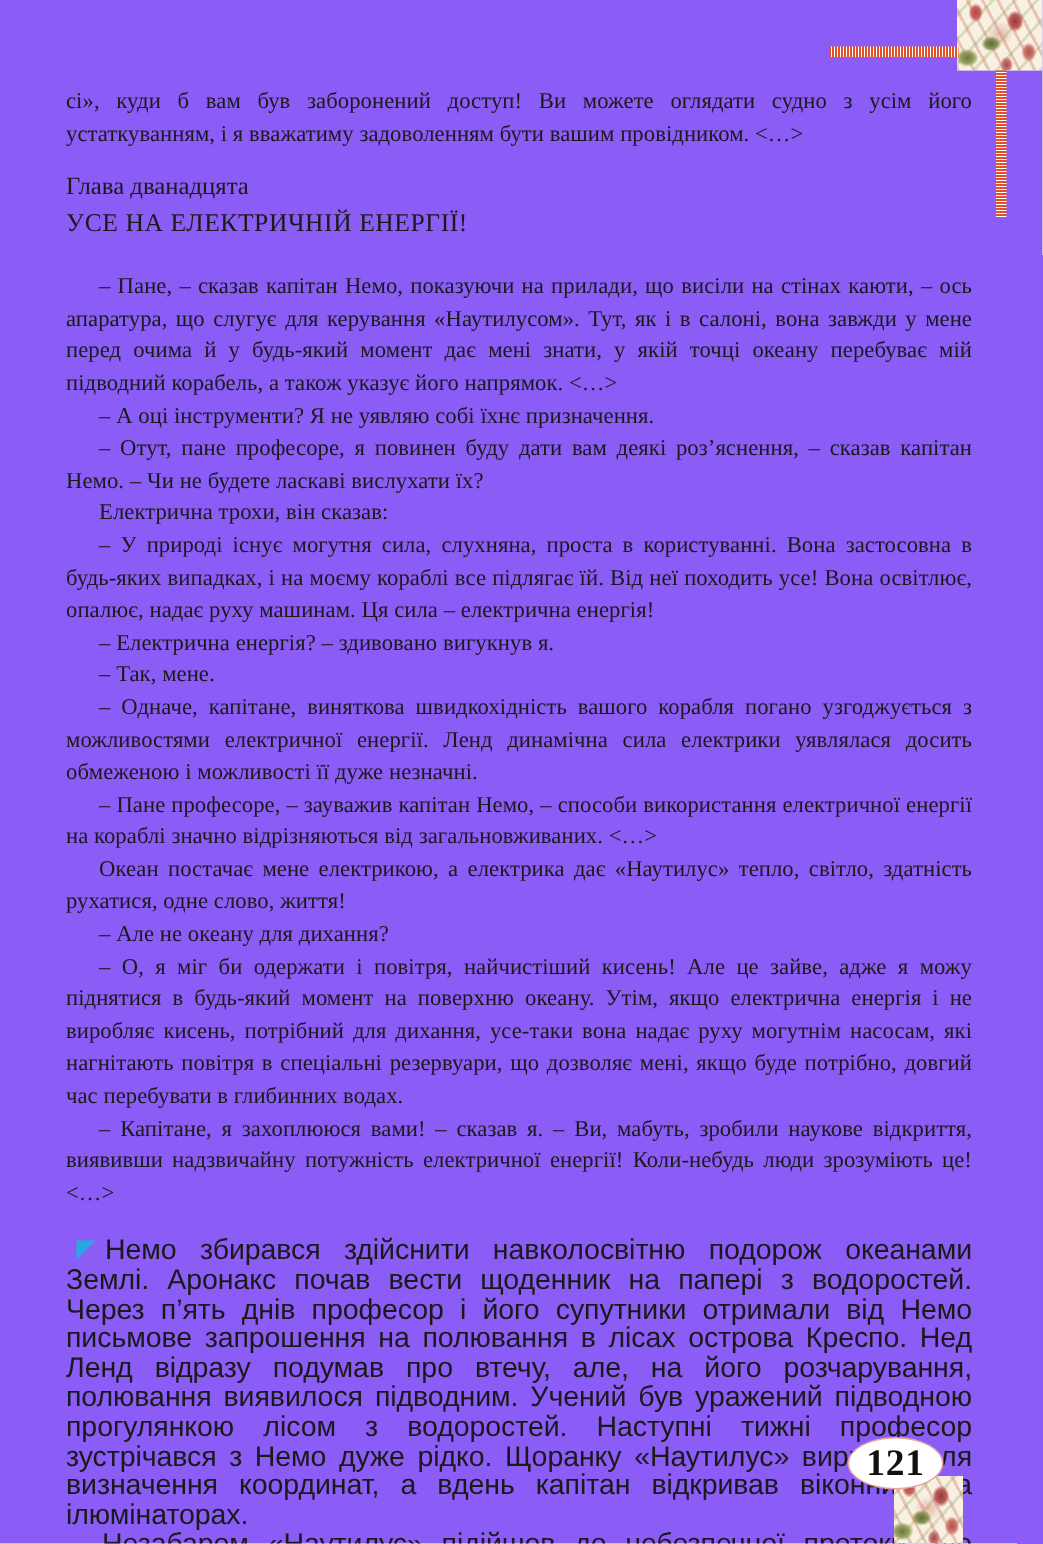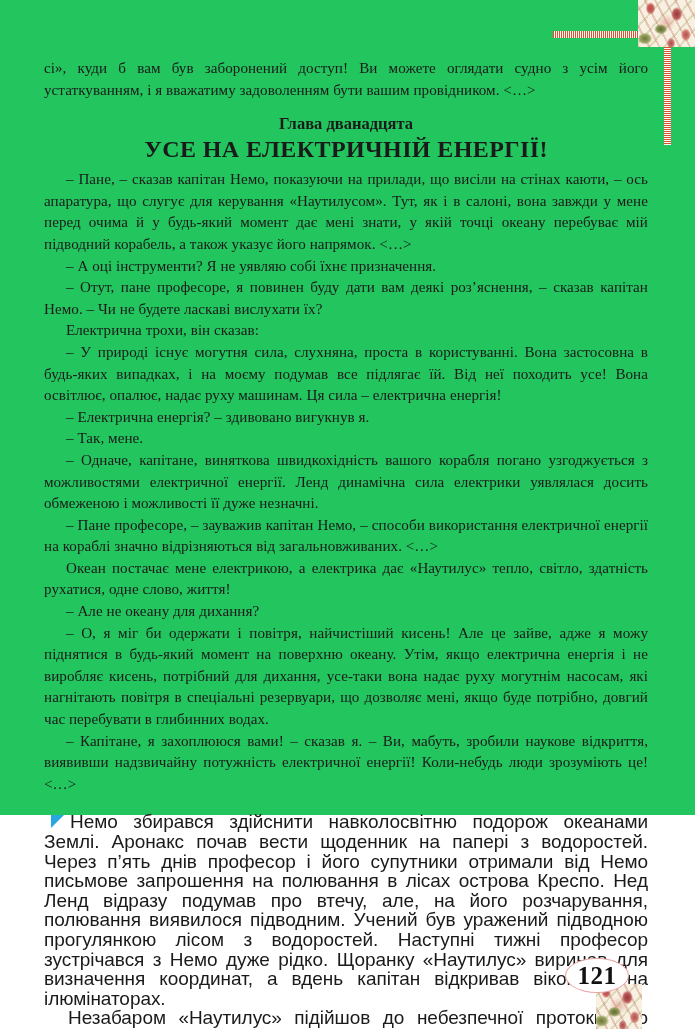--- a/index.html
+++ b/index.html
@@ -14,22 +14,22 @@
     overflow: hidden;
     font-family: "Liberation Serif", "DejaVu Serif", serif;
     color: #1a1a1a;
   }
 
   
   .page {
     position: absolute;
     inset: 0;
     width: 695px;
-    height: 815px;
-    background: #22c55e;
+    height: 1029px;
+    background: #8b5cf6;
   }
 
   
   .ornament-corner {
     position: absolute;
     top: 0;
     left: 638px;
     width: 57px;
     height: 47px;
     overflow: hidden;
@@ -105,34 +105,33 @@
     text-indent: 22px;
     letter-spacing: 0.05px;
     -webkit-hyphens: none;
     hyphens: none;
   }
   p.body-serif.cont {
     text-indent: 0;
   }
 
   .chapter-block {
-    margin: 10px 0 7px 0;
-    text-align: center;
-    font-weight: bold;
+    margin: 10px 0 19px 0;
+    text-align: left;
   }
   .chapter-label {
     font-family: "Liberation Serif", "DejaVu Serif", serif;
     font-size: 16.5px;
     line-height: 25px;
     text-indent: 0;
     margin: 0;
   }
   .chapter-title {
     font-family: "Liberation Serif", "DejaVu Serif", serif;
-    font-size: 24px;
+    font-size: 17px;
     line-height: 26px;
     text-indent: 0;
     margin: 0;
     letter-spacing: 0.4px;
   }
 
   
   .summary {
     margin-top: 17px;
   }
@@ -199,21 +198,21 @@
 
     <div class="chapter-block">
       <p class="chapter-label">Глава дванадцята</p>
       <p class="chapter-title">УСЕ НА ЕЛЕКТРИЧНІЙ ЕНЕРГІЇ!</p>
     </div>
 
     <p class="body-serif">– Пане, – сказав капітан Немо, показуючи на прилади, що висіли на стінах каюти, – ось апаратура, що слугує для керування «Наутилусом». Тут, як і в салоні, вона завжди у мене перед очима й у будь-який момент дає мені знати, у якій точці океану перебуває мій підводний корабель, а також указує його напрямок. &lt;…&gt;</p>
     <p class="body-serif">– А оці інструменти? Я не уявляю собі їхнє призначення.</p>
     <p class="body-serif">– Отут, пане професоре, я повинен буду дати вам деякі роз’яснення, – сказав капітан Немо. – Чи не будете ласкаві вислухати їх?</p>
     <p class="body-serif">Електрична трохи, він сказав:</p>
-    <p class="body-serif">– У природі існує могутня сила, слухняна, проста в користуванні. Вона застосовна в будь-яких випадках, і на моєму подумав все підлягає їй. Від неї походить усе! Вона освітлює, опалює, надає руху машинам. Ця сила – електрична енергія!</p>
+    <p class="body-serif">– У природі існує могутня сила, слухняна, проста в користуванні. Вона застосовна в будь-яких випадках, і на моєму кораблі все підлягає їй. Від неї походить усе! Вона освітлює, опалює, надає руху машинам. Ця сила – електрична енергія!</p>
     <p class="body-serif">– Електрична енергія? – здивовано вигукнув я.</p>
     <p class="body-serif">– Так, мене.</p>
     <p class="body-serif">– Одначе, капітане, виняткова швидкохідність вашого корабля погано узгоджується з можливостями електричної енергії. Ленд динамічна сила електрики уявлялася досить обмеженою і можливості її дуже незначні.</p>
     <p class="body-serif">– Пане професоре, – зауважив капітан Немо, – способи використання електричної енергії на кораблі значно відрізняються від загальновживаних. &lt;…&gt;</p>
     <p class="body-serif">Океан постачає мене електрикою, а електрика дає «Наутилус» тепло, світло, здатність рухатися, одне слово, життя!</p>
     <p class="body-serif">– Але не океану для дихання?</p>
     <p class="body-serif">– О, я міг би одержати і повітря, найчистіший кисень! Але це зайве, адже я можу піднятися в будь-який момент на поверхню океану. Утім, якщо електрична енергія і не виробляє кисень, потрібний для дихання, усе-таки вона надає руху могутнім насосам, які нагнітають повітря в спеціальні резервуари, що дозволяє мені, якщо буде потрібно, довгий час перебувати в глибинних водах.</p>
     <p class="body-serif">– Капітане, я захоплююся вами! – сказав я. – Ви, мабуть, зробили наукове відкриття, виявивши надзвичайну потужність електричної енергії! Коли-небудь люди зрозуміють це! &lt;…&gt;</p>
 
     <div class="summary marker-wrap">

